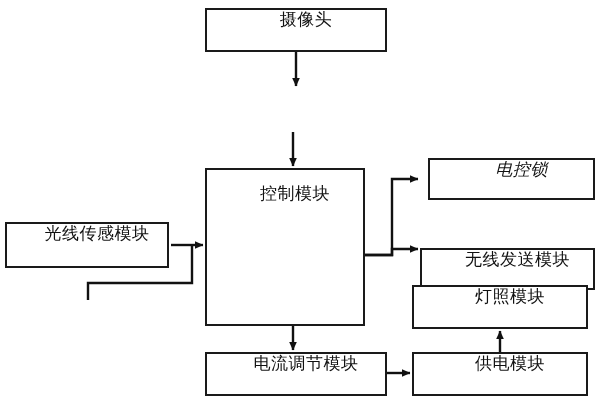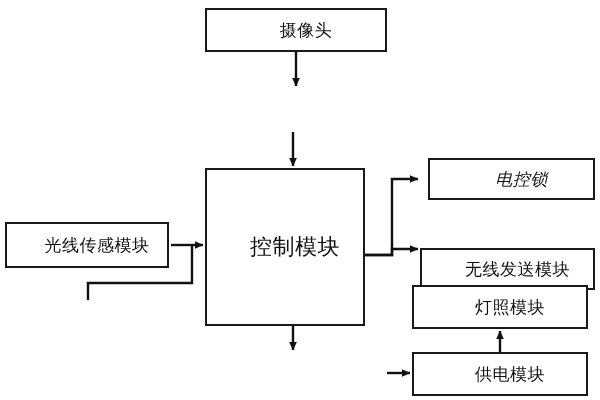--- a/index.html
+++ b/index.html
@@ -23,35 +23,36 @@
     width: 600px;
     height: 400px;
     pointer-events: none;
   }
   .node {
     position: absolute;
     box-sizing: border-box;
     background: #ffffff;
     border: 2px solid #1a1a1a;
     display: flex;
-    align-items: center;
+    align-items: flex-start;
     justify-content: center;
     text-align: center;
     padding-left: 20px;
   }
   .node .node-label {
     font-size: 17px;
     line-height: 1.1;
     color: #111111;
     letter-spacing: 0.5px;
     white-space: nowrap;
     font-family: "DejaVu Sans", "Liberation Sans", sans-serif;
   }
   .node.big .node-label {
-    font-size: 22px;
+    font-size: 17px;
+    margin-top: 14px;
   }
 </style>
 </head>
 <body>
 
 <div id="diagram-root">
 
   <svg id="wire-layer" viewBox="0 0 600 400">
     <defs>
       <marker id="arrowhead" markerWidth="9" markerHeight="9" refX="8.2" refY="4.5" orient="auto" markerUnits="userSpaceOnUse">
@@ -97,18 +98,21 @@
   </div>
 
   <div class="node" style="left:420px; top:228px; width:175px; height:42px;margin-top:20px;">
     <span class="node-label">无线发送模块</span>
   </div>
 
   <div class="node" style="left:412px; top:285px; width:176px; height:44px;">
     <span class="node-label">灯照模块</span>
   </div>
 
+  <div class="node" style="left:205px; top:352px; width:182px; height:44px;">
+    <span class="node-label">电流调节模块</span>
+  </div>
 
   <div class="node" style="left:412px; top:352px; width:176px; height:44px;">
     <span class="node-label">供电模块</span>
   </div>
 
 </div>
 
 </body></html>

